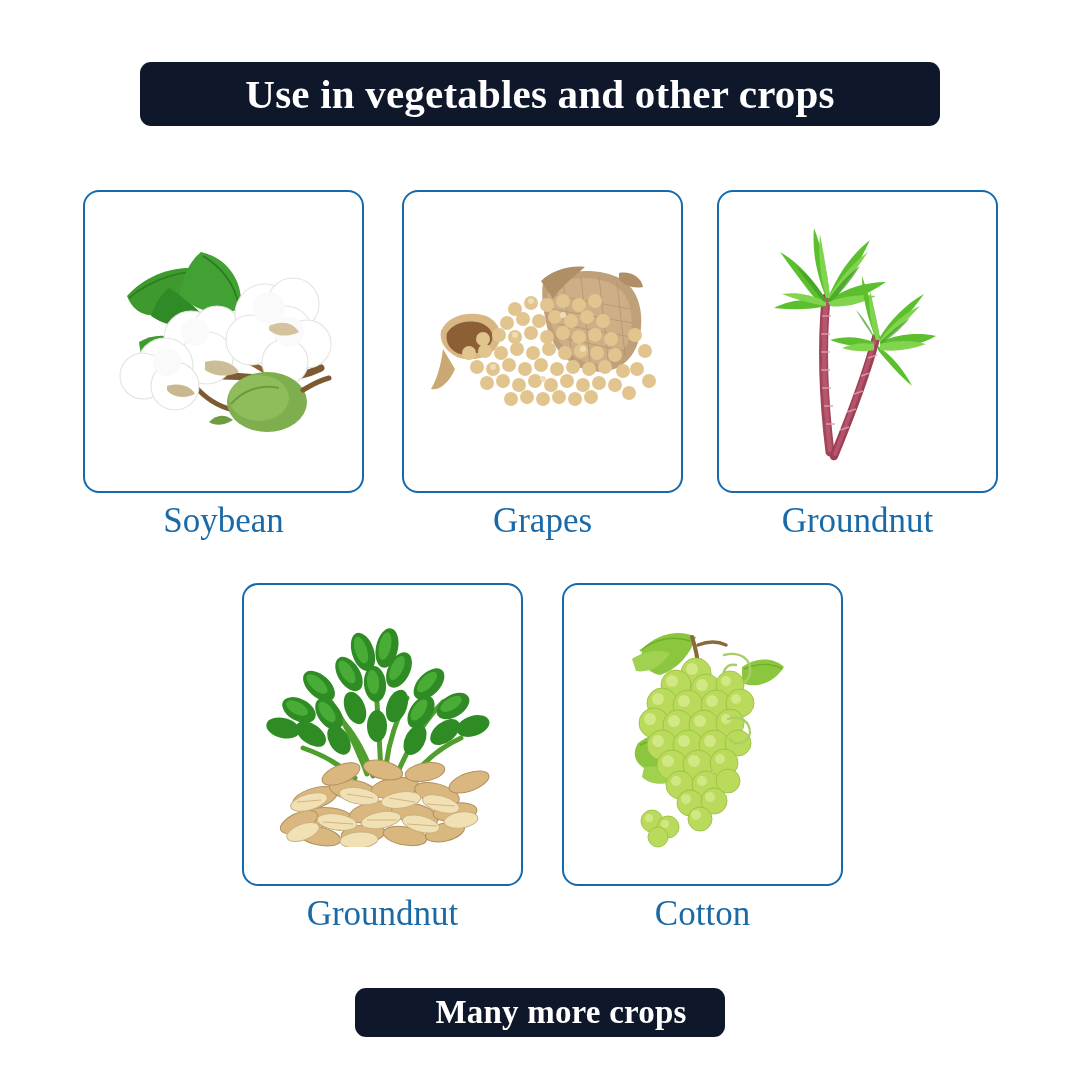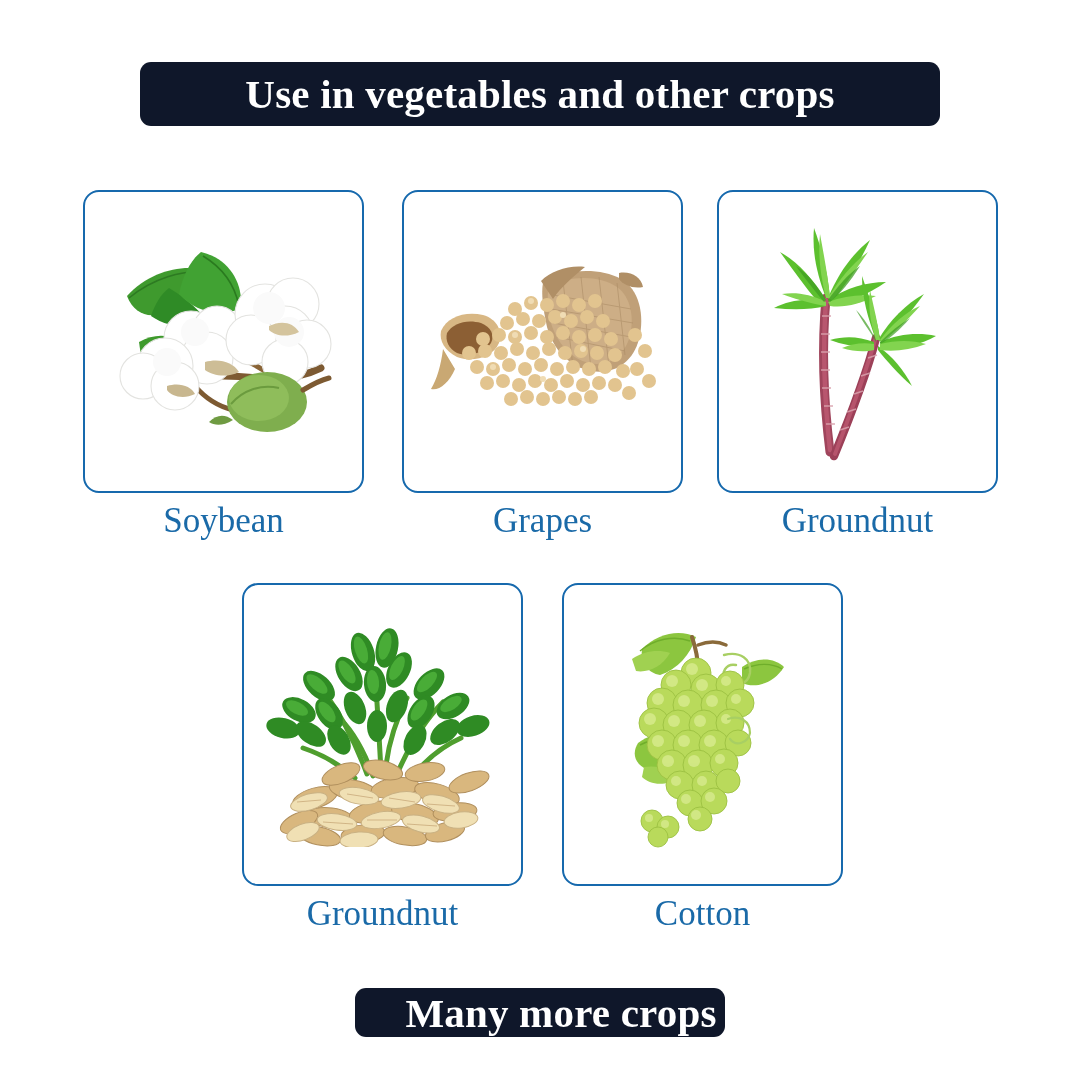--- a/index.html
+++ b/index.html
@@ -34,21 +34,21 @@
     white-space: nowrap;
   }
   #banner-top {
     left: 140px; top: 62px;
     width: 800px; height: 64px;
     font-size: 41px;
   }
   #banner-bottom {
     left: 355px; top: 988px;
     width: 370px; height: 49px;
-    font-size: 41px;
+    font-size: 33px;
     padding-left: 42px;
   }
 
   
   .crop-cell { position: absolute; }
 
   .crop-card {
     position: absolute;
     left: 0; top: 0;
     border: 2.5px solid #1669ad;

